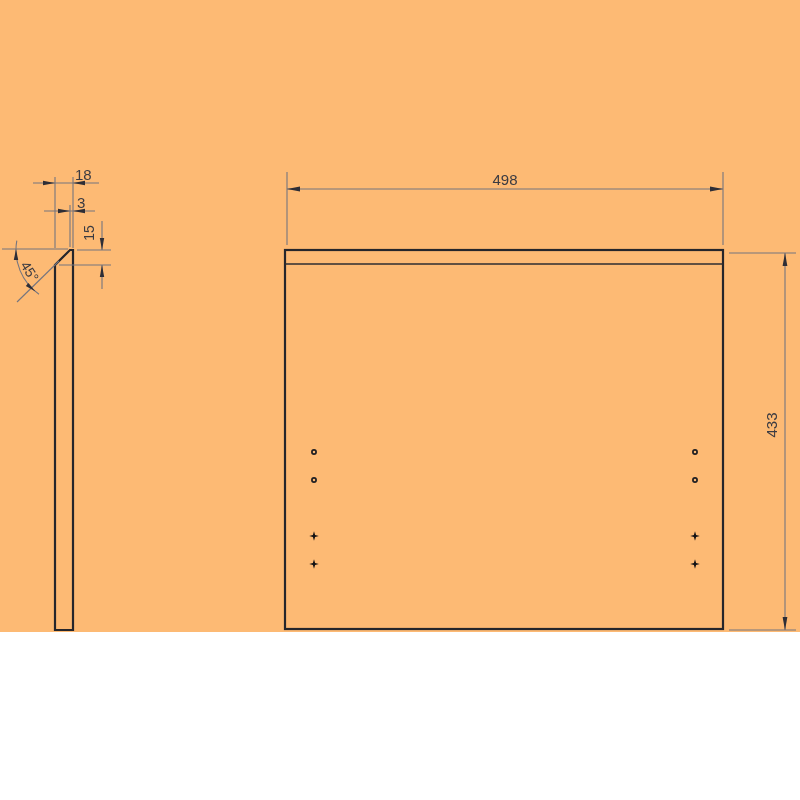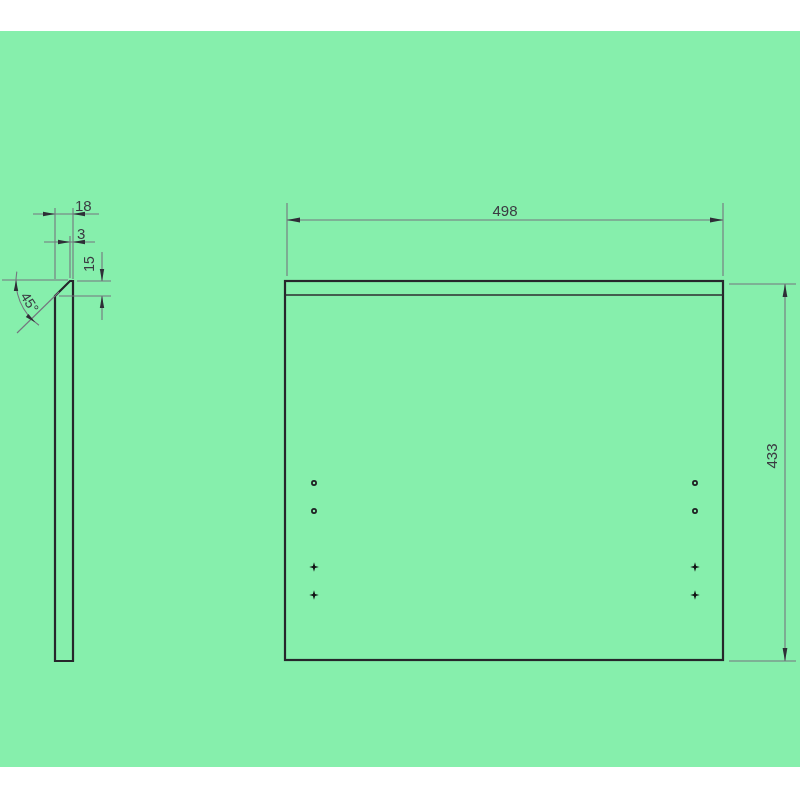--- a/index.html
+++ b/index.html
@@ -1,21 +1,20 @@
 <!DOCTYPE html>
 <html><head>
 <meta charset="utf-8">
 <style>
   html, body { margin: 0; padding: 0; background: #ffffff; }
   .canvas {
     position: relative;
-    width: 800px; height: 736px;
-    background: #86efac;
+    width: 800px; height: 632px;
+    background: #fdba74;
     font-family: "Liberation Sans", sans-serif;
-    margin-top: 31px;
   }
   svg { display: block; }
   .outline { stroke: #26262b; stroke-width: 2.2; fill: none; stroke-linejoin: miter; }
   .thinline { stroke: #2c2c31; stroke-width: 1.3; fill: none; }
   .dimline { stroke: #75757f; stroke-width: 1.1; fill: none; }
   .arrow { fill: #2e2e36; stroke: none; }
   .dimtext {
     fill: #3b3b42;
     font-family: "Liberation Sans", sans-serif;
     font-size: 15px;

